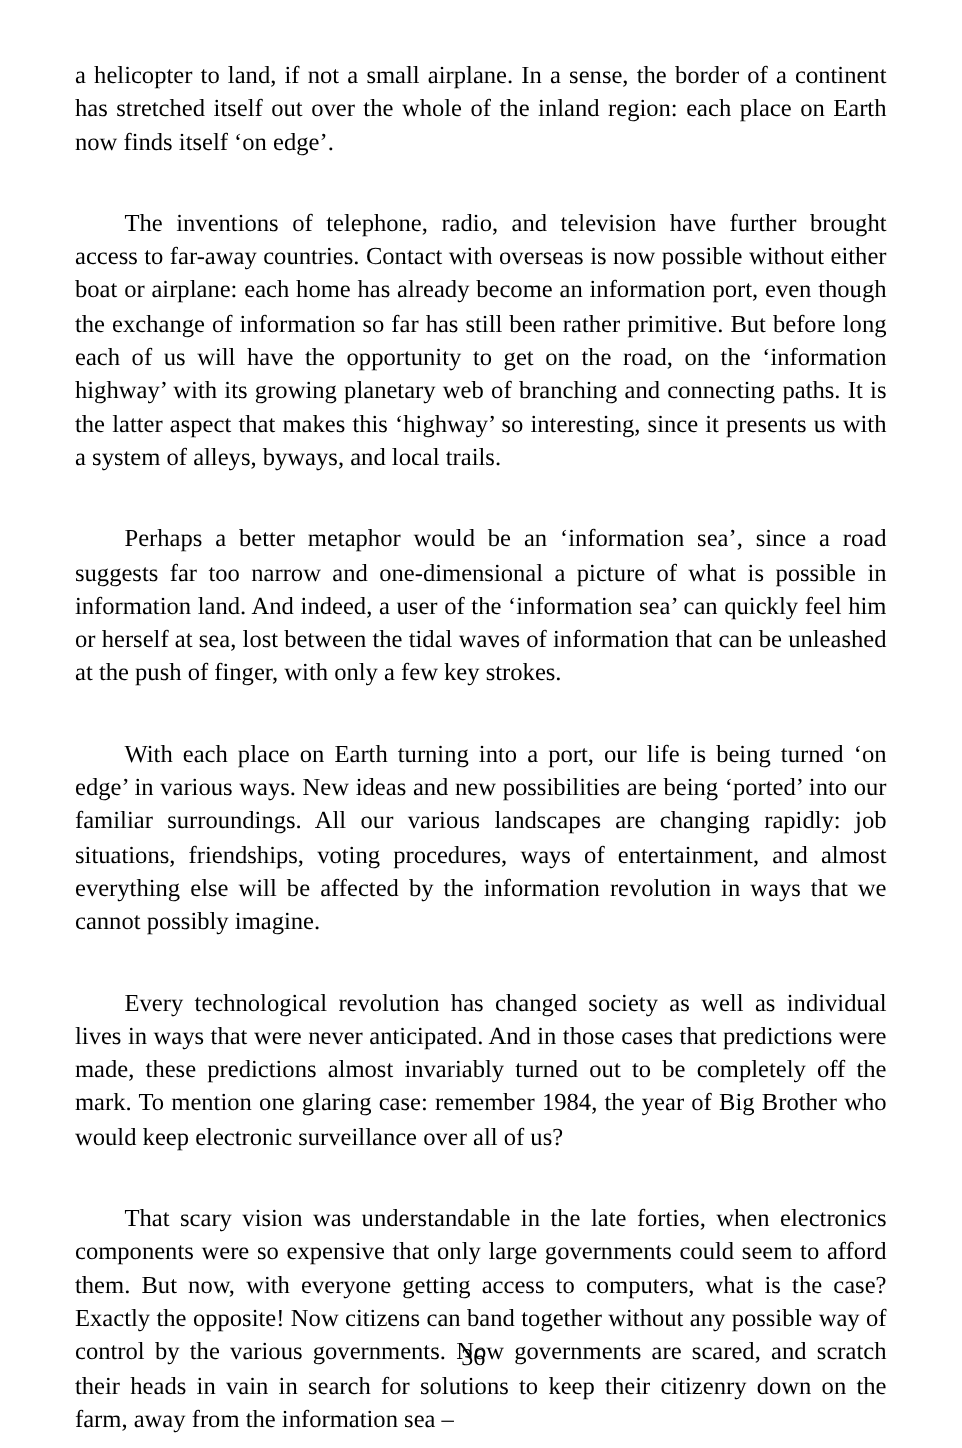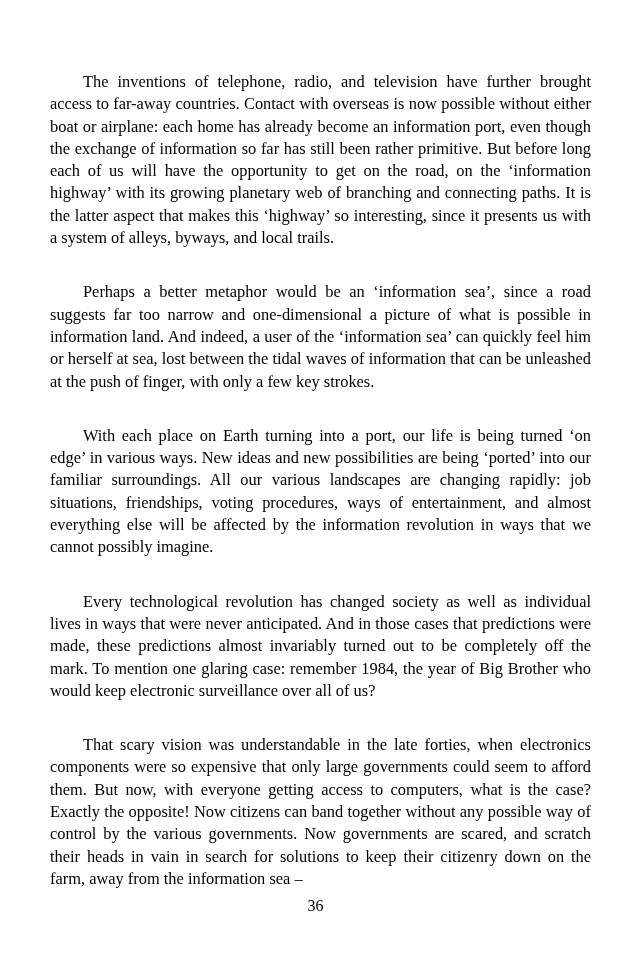--- a/index.html
+++ b/index.html
@@ -40,20 +40,21 @@
       text-align: center;
       font-family: "Liberation Serif", "DejaVu Serif", serif;
       font-size: 16px;
       color: #000000;
     }
   </style>
 </head>
 <body>
 
 <div class="page">
+  <p class="">a helicopter to land, if not a small airplane. In a sense, the border of a continent has stretched itself out over the whole of the inland region: each place on Earth now finds itself ‘on edge’.</p>
   <p class="indent">The inventions of telephone, radio, and television have further brought access to far-away countries. Contact with overseas is now possible without either boat or airplane: each home has already become an information port, even though the exchange of information so far has still been rather primitive. But before long each of us will have the opportunity to get on the road, on the ‘information highway’ with its growing planetary web of branching and connecting paths. It is the latter aspect that makes this ‘highway’ so interesting, since it presents us with a system of alleys, byways, and local trails.</p>
   <p class="indent">Perhaps a better metaphor would be an ‘information sea’, since a road suggests far too narrow and one-dimensional a picture of what is possible in information land. And indeed, a user of the ‘information sea’ can quickly feel him or herself at sea, lost between the tidal waves of information that can be unleashed at the push of finger, with only a few key strokes.</p>
   <p class="indent">With each place on Earth turning into a port, our life is being turned ‘on edge’ in various ways. New ideas and new possibilities are being ‘ported’ into our familiar surroundings. All our various landscapes are changing rapidly: job situations, friendships, voting procedures, ways of entertain­ment, and almost everything else will be affected by the information revo­lution in ways that we cannot possibly imagine.</p>
   <p class="indent">Every technological revolution has changed society as well as individ­ual lives in ways that were never anticipated. And in those cases that predictions were made, these predictions almost invariably turned out to be completely off the mark. To mention one glaring case: remember 1984, the year of Big Brother who would keep electronic surveillance over all of us?</p>
   <p class="indent">That scary vision was understandable in the late forties, when elec­tronics components were so expensive that only large governments could seem to afford them. But now, with everyone getting access to computers, what is the case? Exactly the opposite! Now citizens can band together without any possible way of control by the various governments. Now gov­ernments are scared, and scratch their heads in vain in search for solutions to keep their citizenry down on the farm, away from the information sea –</p>
 </div>
 
 <div class="page-number">36</div>
 
 </body></html>

